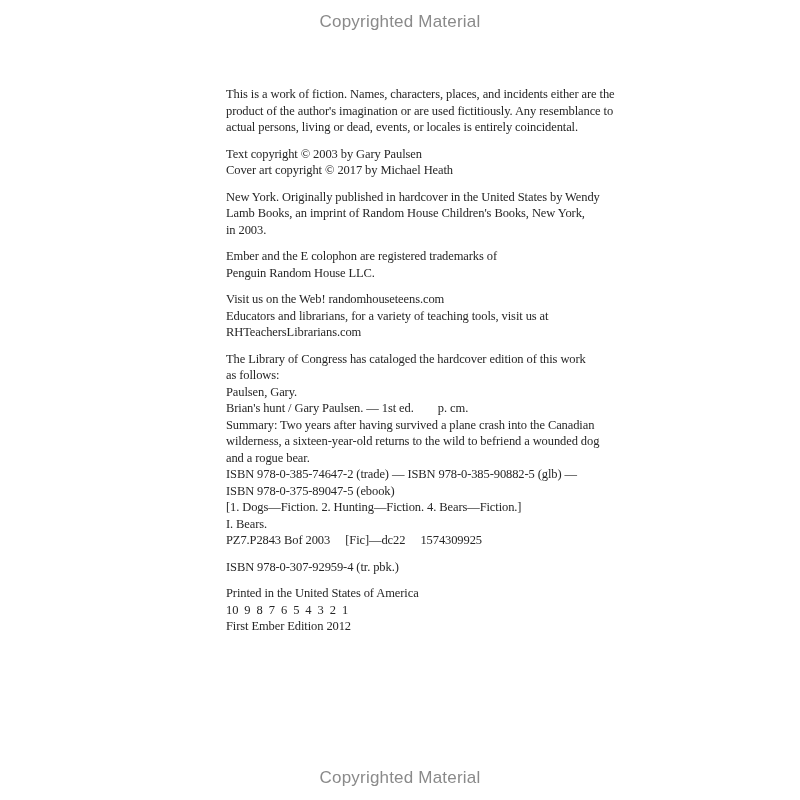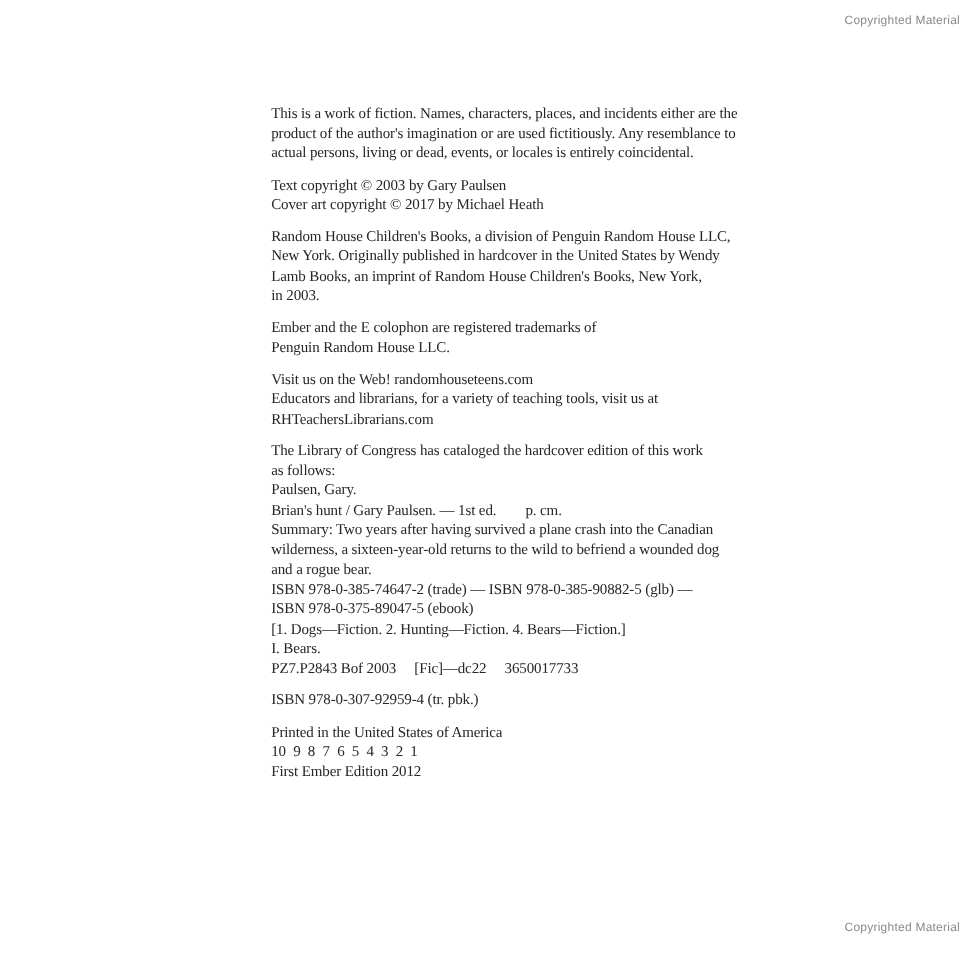--- a/index.html
+++ b/index.html
@@ -11,23 +11,23 @@
     position: relative;
     width: 800px;
     height: 800px;
     background: #ffffff;
     overflow: hidden;
   }
   .watermark {
     position: absolute;
     left: 0;
     width: 100%;
-    text-align: right;
+    text-align: center;
     font-family: "Liberation Sans", sans-serif;
-    font-size: 10px;
+    font-size: 17px;
     color: #8a8a8a;
     letter-spacing: 0.2px;
   }
   .watermark.top { top: 12px; }
   .watermark.bottom { top: 768px; }
 
   .text-block {
     position: absolute;
     left: 226px;
     top: 86px;
@@ -61,21 +61,20 @@
       <span class="line">product of the author's imagination or are used fictitiously. Any resemblance to</span>
       <span class="line">actual persons, living or dead, events, or locales is entirely coincidental.</span>
     </p>
 
     <p class="para">
       <span class="line">Text copyright © 2003 by Gary Paulsen</span>
       <span class="line">Cover art copyright © 2017 by Michael Heath</span>
     </p>
 
     <p class="para">
-      <span class="line">Random House Children's Books, a division of Penguin Random House LLC,</span>
       <span class="line">New York. Originally published in hardcover in the United States by Wendy</span>
       <span class="line">Lamb Books, an imprint of Random House Children's Books, New York,</span>
       <span class="line">in 2003.</span>
     </p>
 
     <p class="para">
       <span class="line">Ember and the E colophon are registered trademarks of</span>
       <span class="line">Penguin Random House LLC.</span>
     </p>
 
@@ -90,21 +89,21 @@
       <span class="line">as follows:</span>
       <span class="line">Paulsen, Gary.</span>
       <span class="line">Brian's hunt / Gary Paulsen. — 1st ed.        p. cm.</span>
       <span class="line">Summary: Two years after having survived a plane crash into the Canadian</span>
       <span class="line">wilderness, a sixteen-year-old returns to the wild to befriend a wounded dog</span>
       <span class="line">and a rogue bear.</span>
       <span class="line">ISBN 978-0-385-74647-2 (trade) — ISBN 978-0-385-90882-5 (glb) —</span>
       <span class="line">ISBN 978-0-375-89047-5 (ebook)</span>
       <span class="line">[1. Dogs—Fiction. 2. Hunting—Fiction. 4. Bears—Fiction.]</span>
       <span class="line">I. Bears.</span>
-      <span class="line">PZ7.P2843 Bof 2003     [Fic]—dc22     3650017733</span>
+      <span class="line">PZ7.P2843 Bof 2003     [Fic]—dc22     1574309925</span>
     </p>
 
     <p class="para">
       <span class="line">ISBN 978-0-307-92959-4 (tr. pbk.)</span>
     </p>
 
     <p class="para">
       <span class="line">Printed in the United States of America</span>
       <span class="line">10  9  8  7  6  5  4  3  2  1</span>
       <span class="line">First Ember Edition 2012</span>

